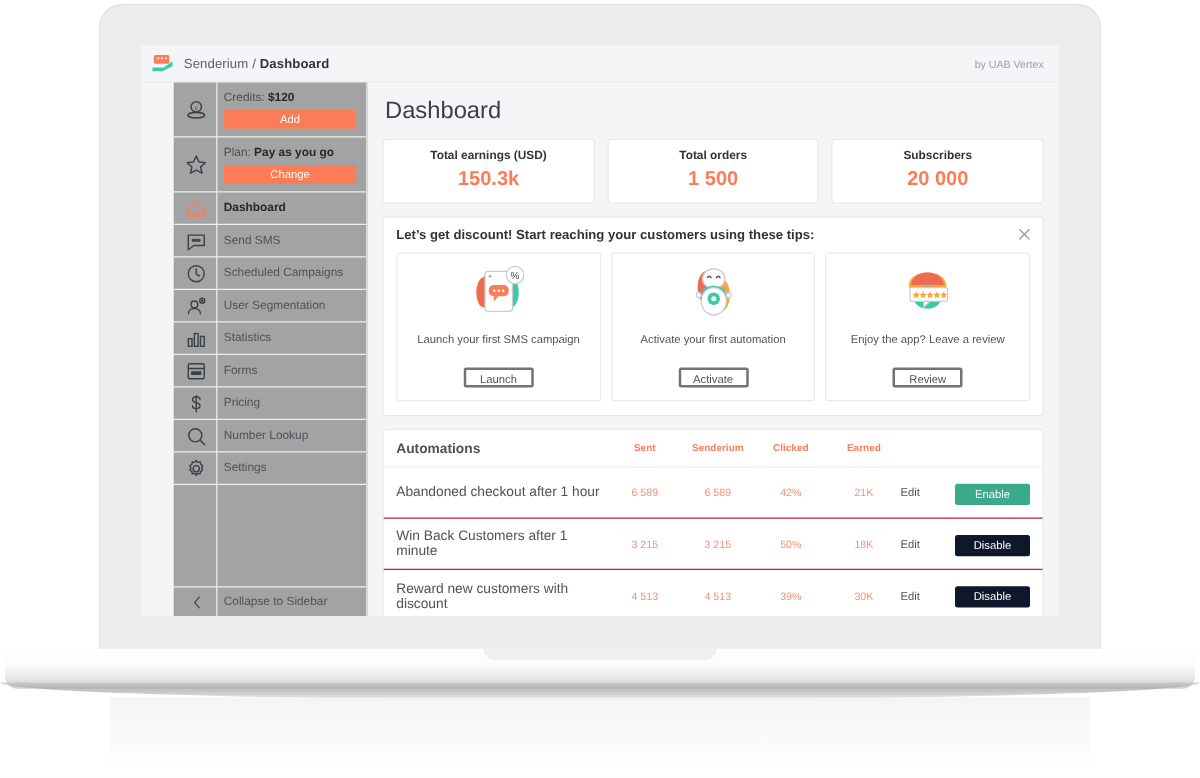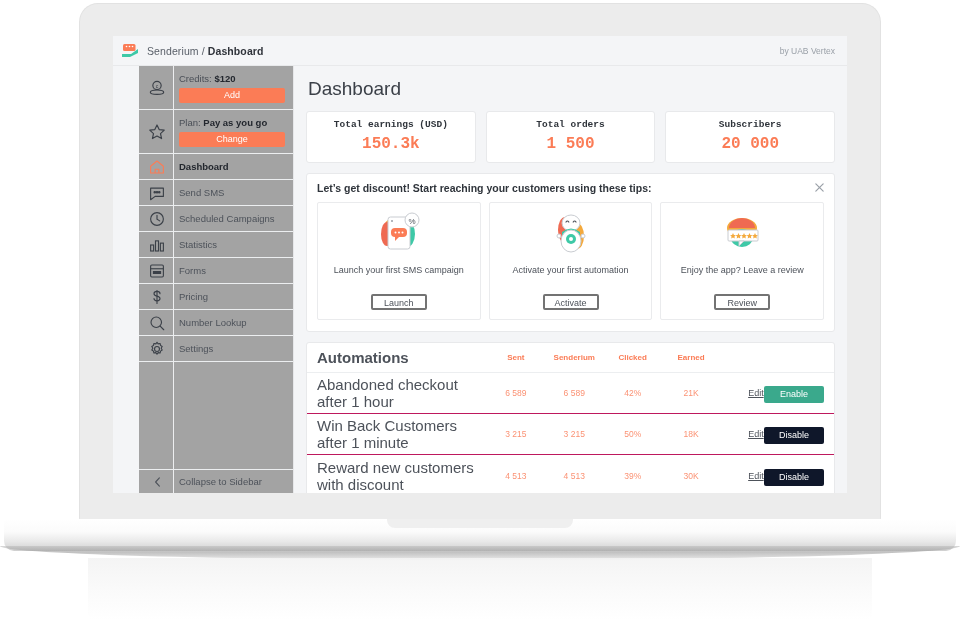--- a/index.html
+++ b/index.html
@@ -103,21 +103,21 @@
     padding-left: 40px; position: relative;
     font-size: 9.5px; color: #4d525a; cursor: pointer;
     border-top: 1px solid #eceef0;
   }
   .collapse .ico { position: absolute; left: 14px; top: 50%; transform: translateY(-50%); width: 9px; height: 12px; }
 
   
   .main { flex: 1; background: #f4f5f7; padding: 10px 12px 0 12px; overflow: hidden; }
   .h1 { font-size: 19px; color: #3b4048; font-weight: 400; margin: 2px 0 11px 2px; }
 
-  .cards { display: flex; gap: 10px; margin-bottom: 10px; font-family: Liberation Mono, monospace; }
+  .cards { display: flex; gap: 10px; margin-bottom: 10px; }
   .card {
     flex: 1; background: #fff; border: 1px solid #e8e9eb; border-radius: 3px;
     padding: 7px 6px 9px; text-align: center;
   }
   .card .t { font-size: 9.5px; color: #2f343b; font-weight: 700; margin-bottom: 5px; }
   .card .v { font-size: 16px; color: #fb7c56; font-weight: 700; }
 
   .panel { background: #fff; border: 1px solid #e8e9eb; border-radius: 3px; }
 
   .tips { padding: 8px 10px 11px; margin-bottom: 10px; position: relative; }
@@ -140,24 +140,24 @@
   .auto-head {
     display: flex; align-items: center; height: 30px;
     padding: 0 10px; border-bottom: 1px solid #eceef0;
   }
   .auto-title { font-size: 11.5px; font-weight: 700; color: #2f343b; }
   .auto-row {
     display: flex; align-items: center; height: 41px;
     padding: 0 10px; border-bottom: 1px solid #be185d;
   }
   .auto-row:last-child { border-bottom: none; }
-  .c-name { width: 180px; font-size: 15px; color: #4d525a; }
+  .c-name { width: 180px; font-size: 11px; color: #4d525a; }
   .c-num  { width: 62px; text-align: center; font-size: 8.5px; color: #fb9274; }
   .c-hdr  { width: 62px; text-align: center; font-size: 8px; color: #fb7c56; font-weight: 700; }
-  .c-edit { width: 46px; text-align: right; font-size: 9px; color: #4d525a; cursor: pointer; text-decoration: underline; }
+  .c-edit { width: 46px; text-align: left; font-size: 9px; color: #4d525a; cursor: pointer; }
   .c-act  { width: 64px; text-align: right; }
   .pill {
     display: inline-block; width: 60px; height: 17px; line-height: 17px;
     border-radius: 2px; border: none; color: #fff; font-size: 9px;
     text-align: center; cursor: pointer;
   }
   .pill.enable  { background: #3aa98c; }
   .pill.disable { background: #0f172a; }
 </style>
 </head>
@@ -234,20 +234,29 @@
           </div>
 
           <div class="navitem">
             <svg class="ico" viewBox="0 0 24 24" fill="none" stroke="#3b4048" stroke-width="1.5" stroke-linecap="round">
               <circle cx="12" cy="12" r="8.5"></circle>
                 <path d="M12 7 v5.3 l3.6 2.2"></path>
             </svg>
             <span>Scheduled Campaigns</span>
           </div>
 
+          <div class="navitem">
+            <svg class="ico" viewBox="0 0 24 24" fill="none" stroke="#3b4048" stroke-width="1.5">
+              <circle cx="10" cy="10" r="3.6"></circle>
+              <path d="M3.6 20 c0-3.6 2.9-5.6 6.4-5.6 s6.4 2 6.4 5.6" stroke-linecap="round"></path>
+              <circle cx="18.4" cy="6" r="2.7"></circle>
+                <path d="M18.4 4.6 v2.8 M17 6 h2.8"></path>
+            </svg>
+            <span>User Segmentation</span>
+          </div>
 
           <div class="navitem">
             <svg class="ico" viewBox="0 0 24 24" fill="none" stroke="#3b4048" stroke-width="1.5">
               <rect x="3.5" y="12" width="4" height="8"></rect>
                 <rect x="10" y="6.5" width="4" height="13.5"></rect>
                 <rect x="16.5" y="9.5" width="4" height="10.5"></rect>
             </svg>
             <span>Statistics</span>
           </div>
 

